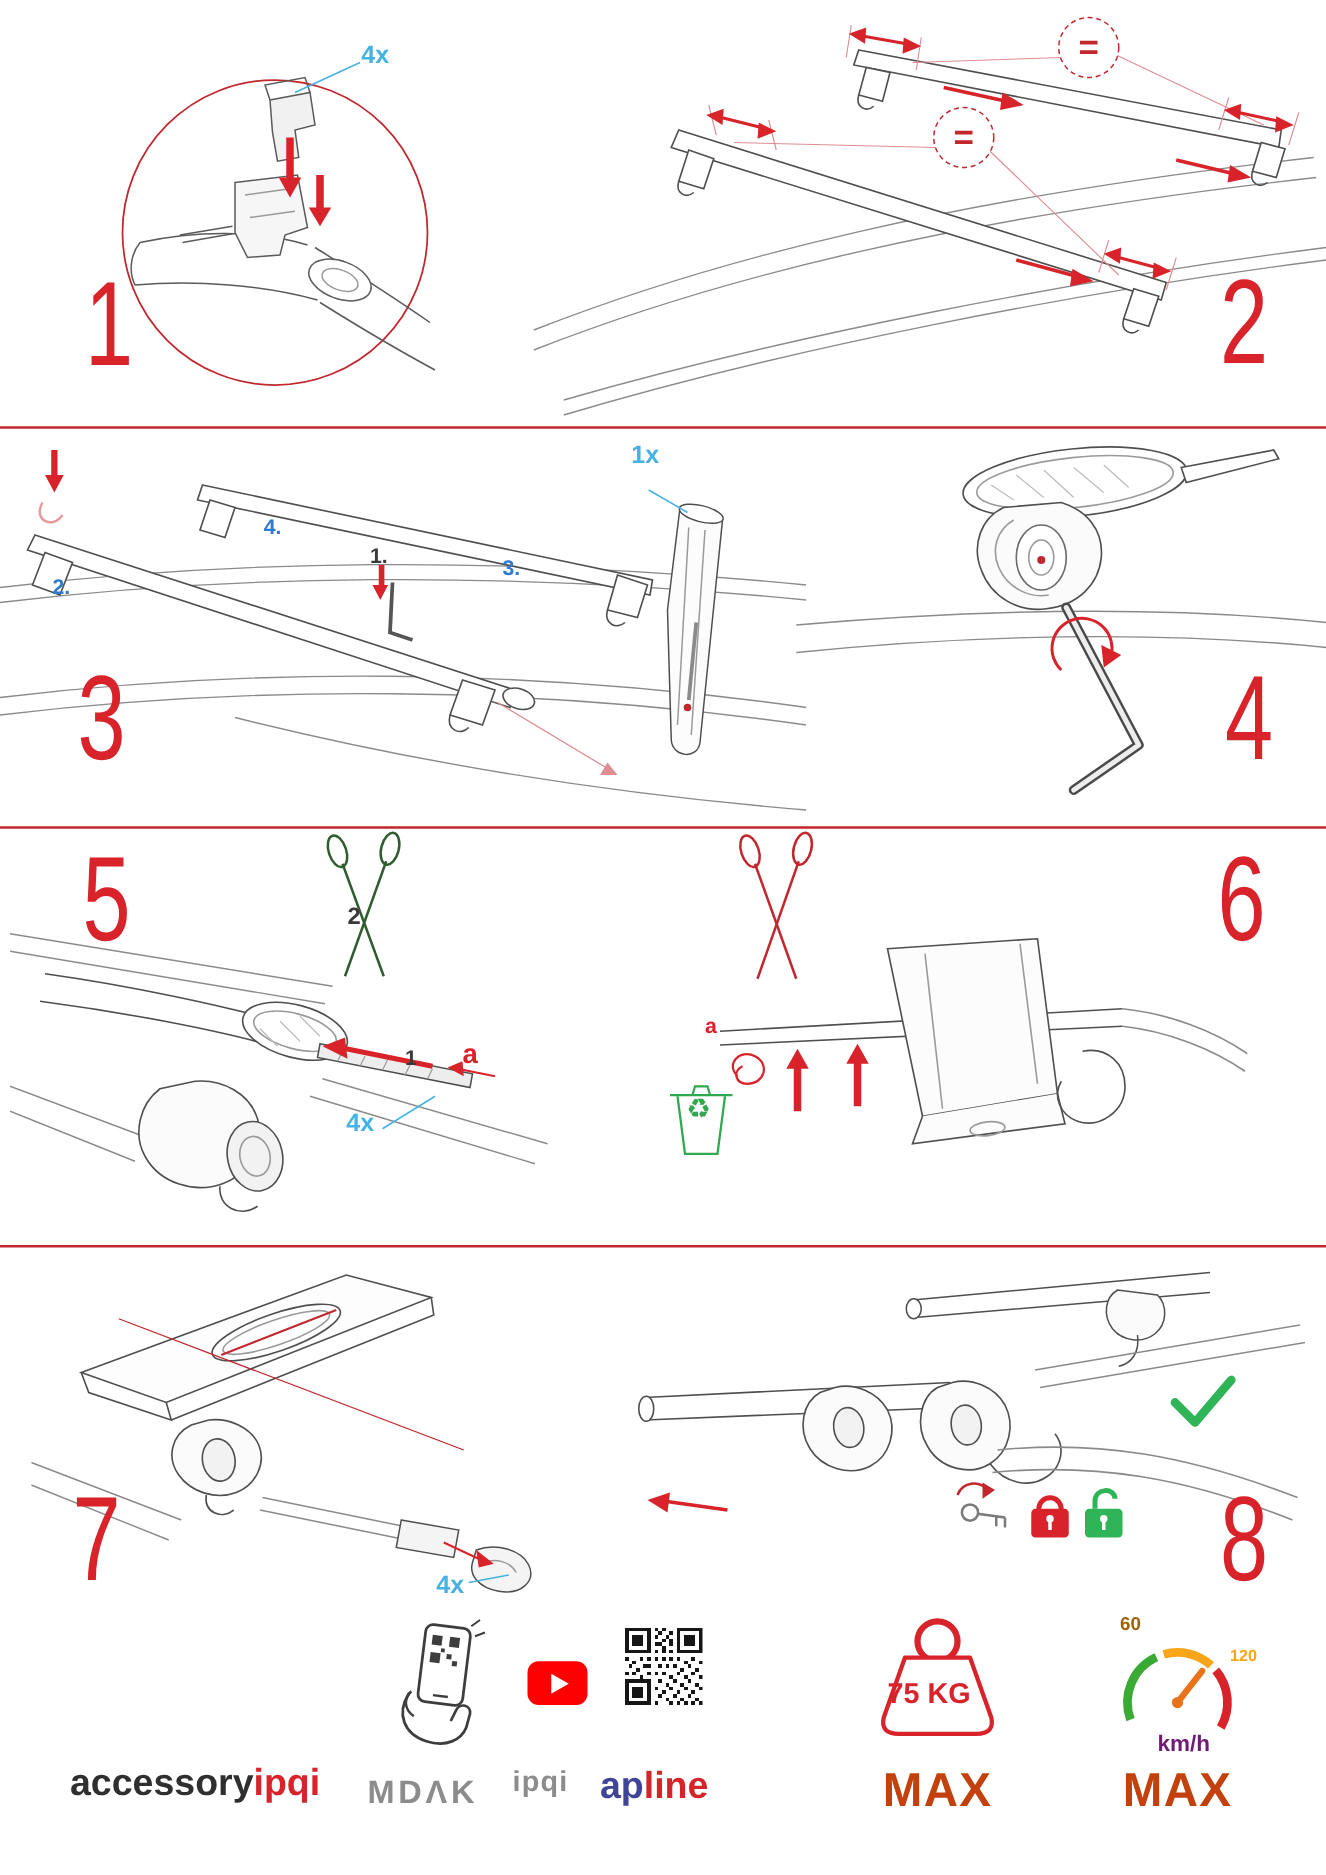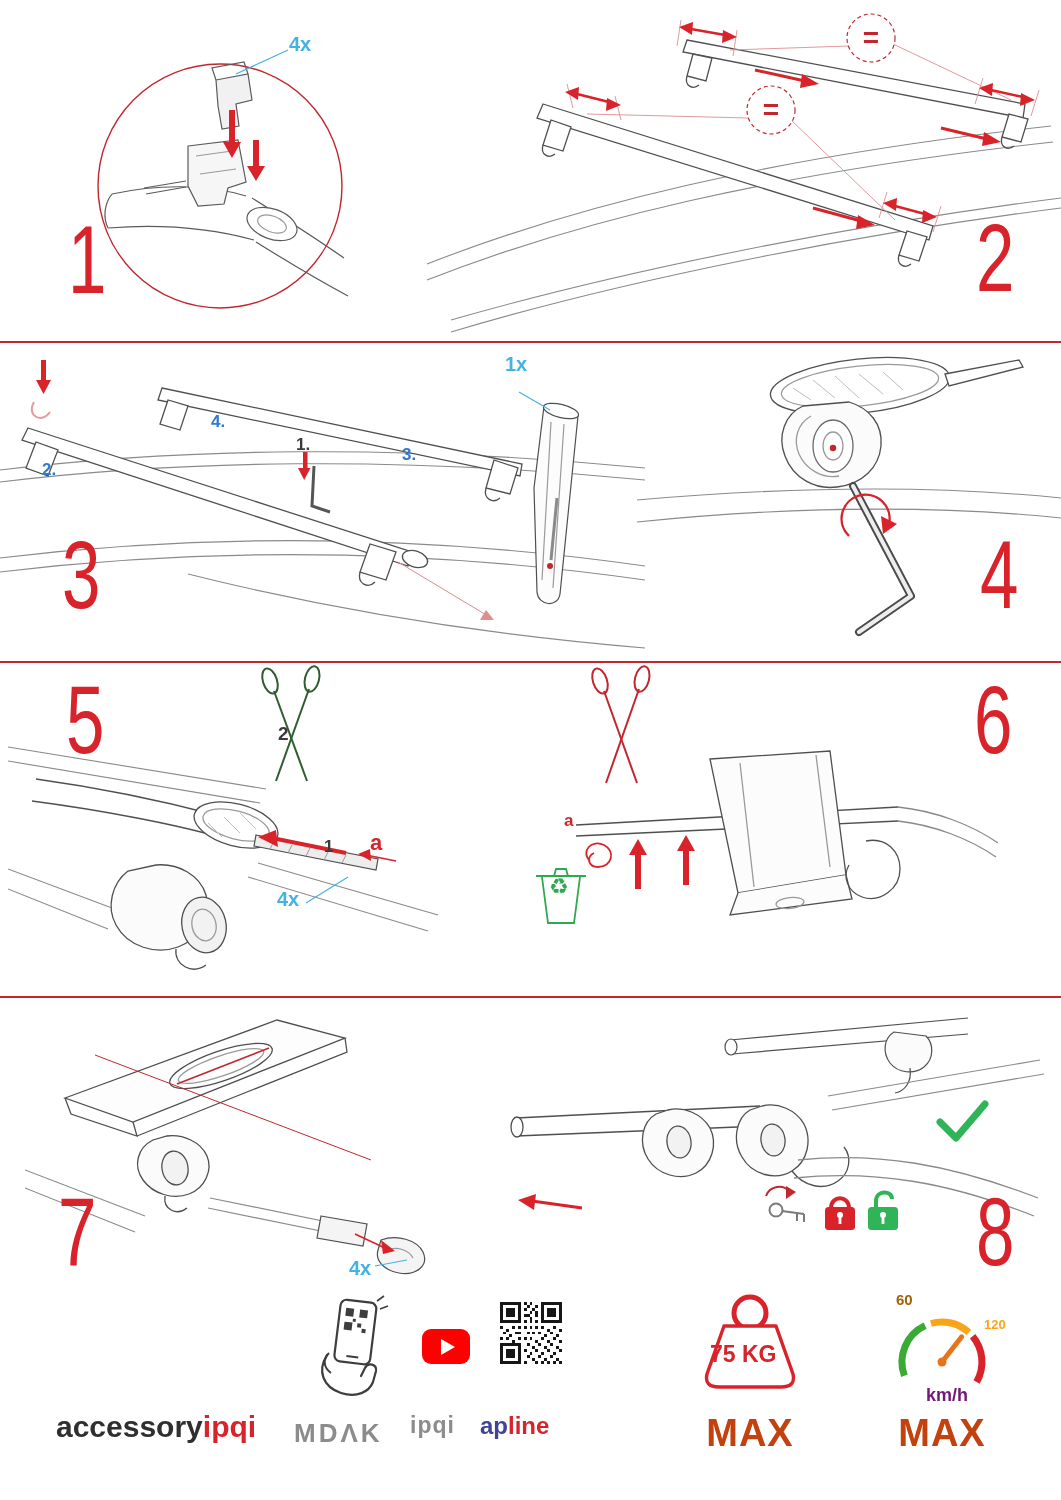--- a/index.html
+++ b/index.html
@@ -470,21 +470,21 @@
         <rect x="17" y="18" width="1" height="1"></rect>
         <rect x="19" y="19" width="1" height="1"></rect>
       <rect x="8" y="20" width="1" height="1"></rect>
         <rect x="12" y="20" width="1" height="1"></rect>
         <rect x="14" y="20" width="1" height="1"></rect>
         <rect x="16" y="20" width="1" height="1"></rect>
         <rect x="18" y="20" width="1" height="1"></rect>
         <rect x="20" y="20" width="1" height="1"></rect>
     </g>
   </svg>
-  <div class="lbl" style="left:480px;top:1414px;font-size:24px;font-weight:600">
+  <div class="lbl" style="left:480px;top:1414px;font-size:30px;font-weight:600">
     <span style="color:#3f4496">ap</span><span style="color:#d8232a">line</span>
   </div>
 
   <svg class="ill" style="left:692px;top:1288px" width="116" height="114" viewBox="0 0 116 114">
     <circle cx="58" cy="25" r="16" fill="none" stroke="#d8232a" stroke-width="5"></circle>
     <path d="M 32,38 L 84,38 L 101,86 Q 104,99 89,99 L 27,99 Q 12,99 15,86 Z" fill="#fff" stroke="#d8232a" stroke-width="3.4" stroke-linejoin="round"></path>
   </svg>
   <span class="lbl" style="left:710px;top:1343px;width:80px;font-size:23px;font-weight:700;color:#d8232a">75 KG</span>
   <span class="maxlbl" style="left:698px;top:1412px;width:104px">MAX</span>
 

